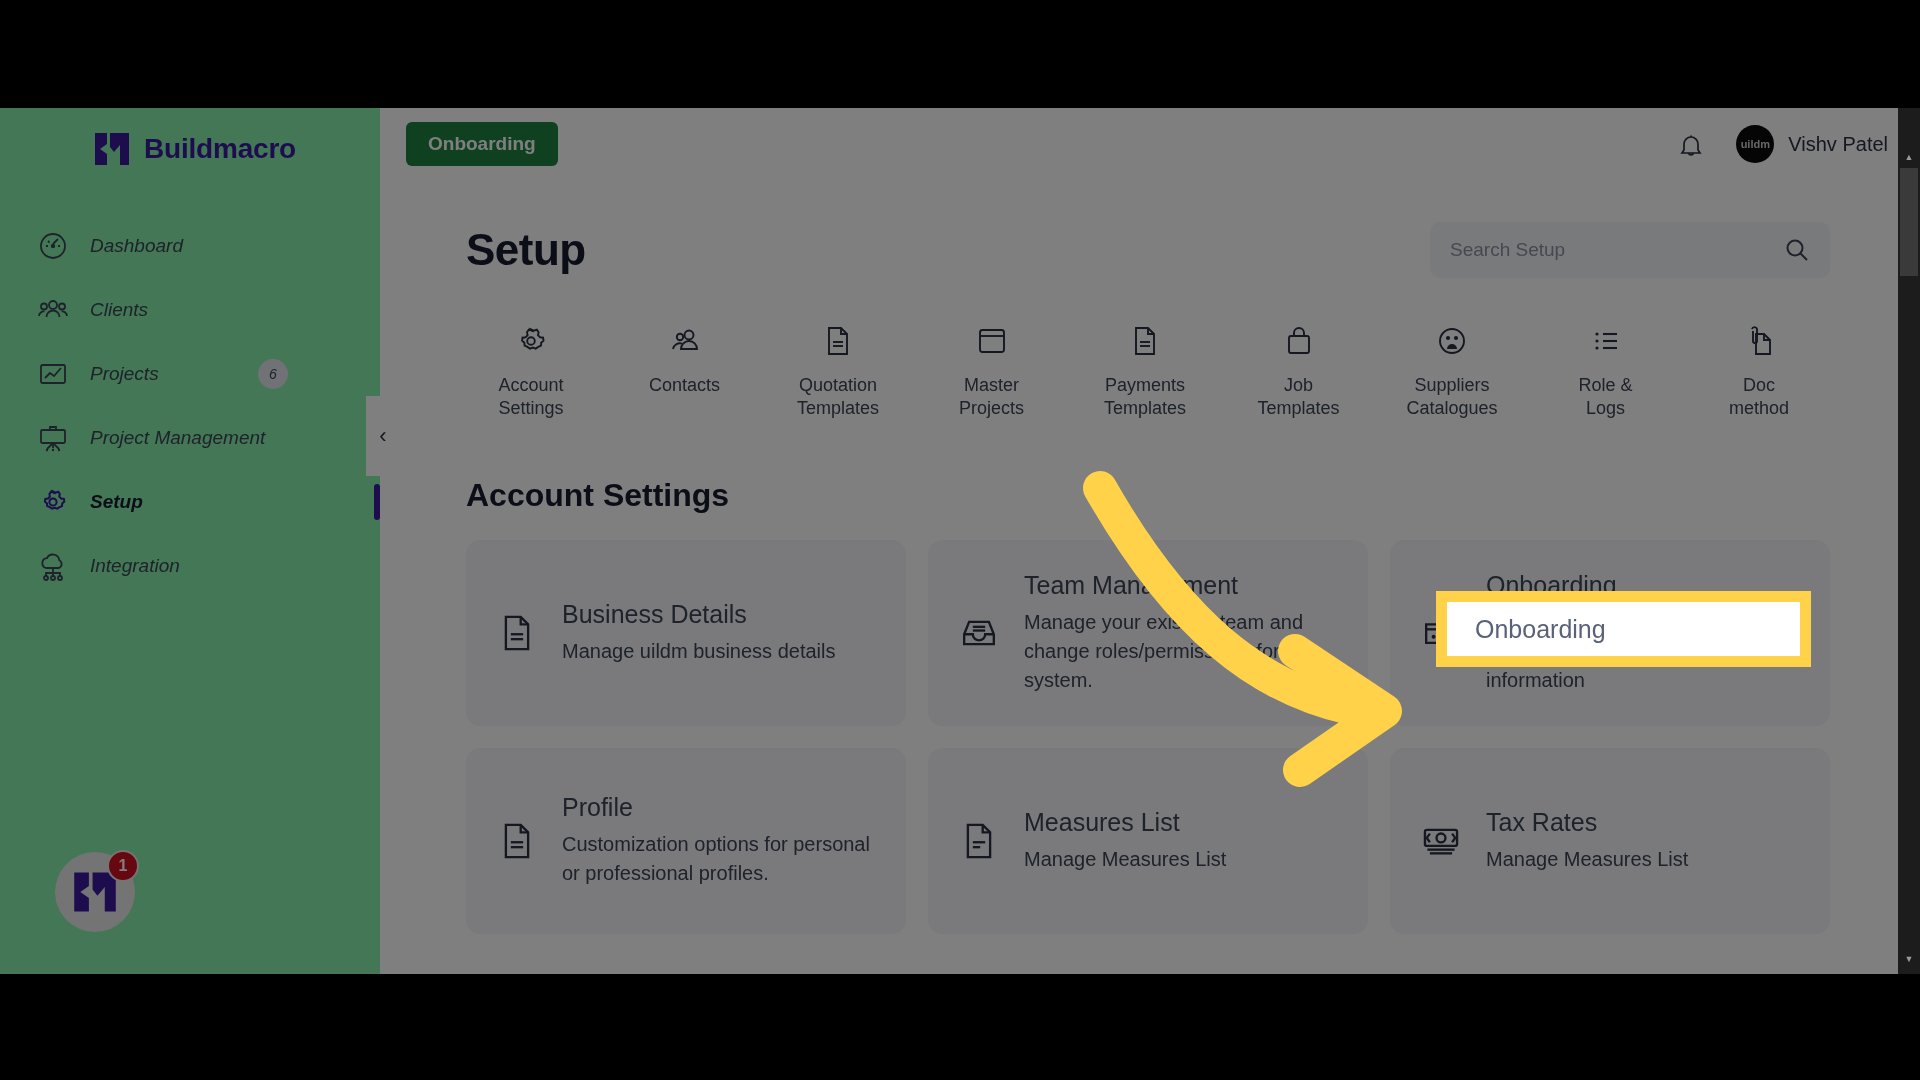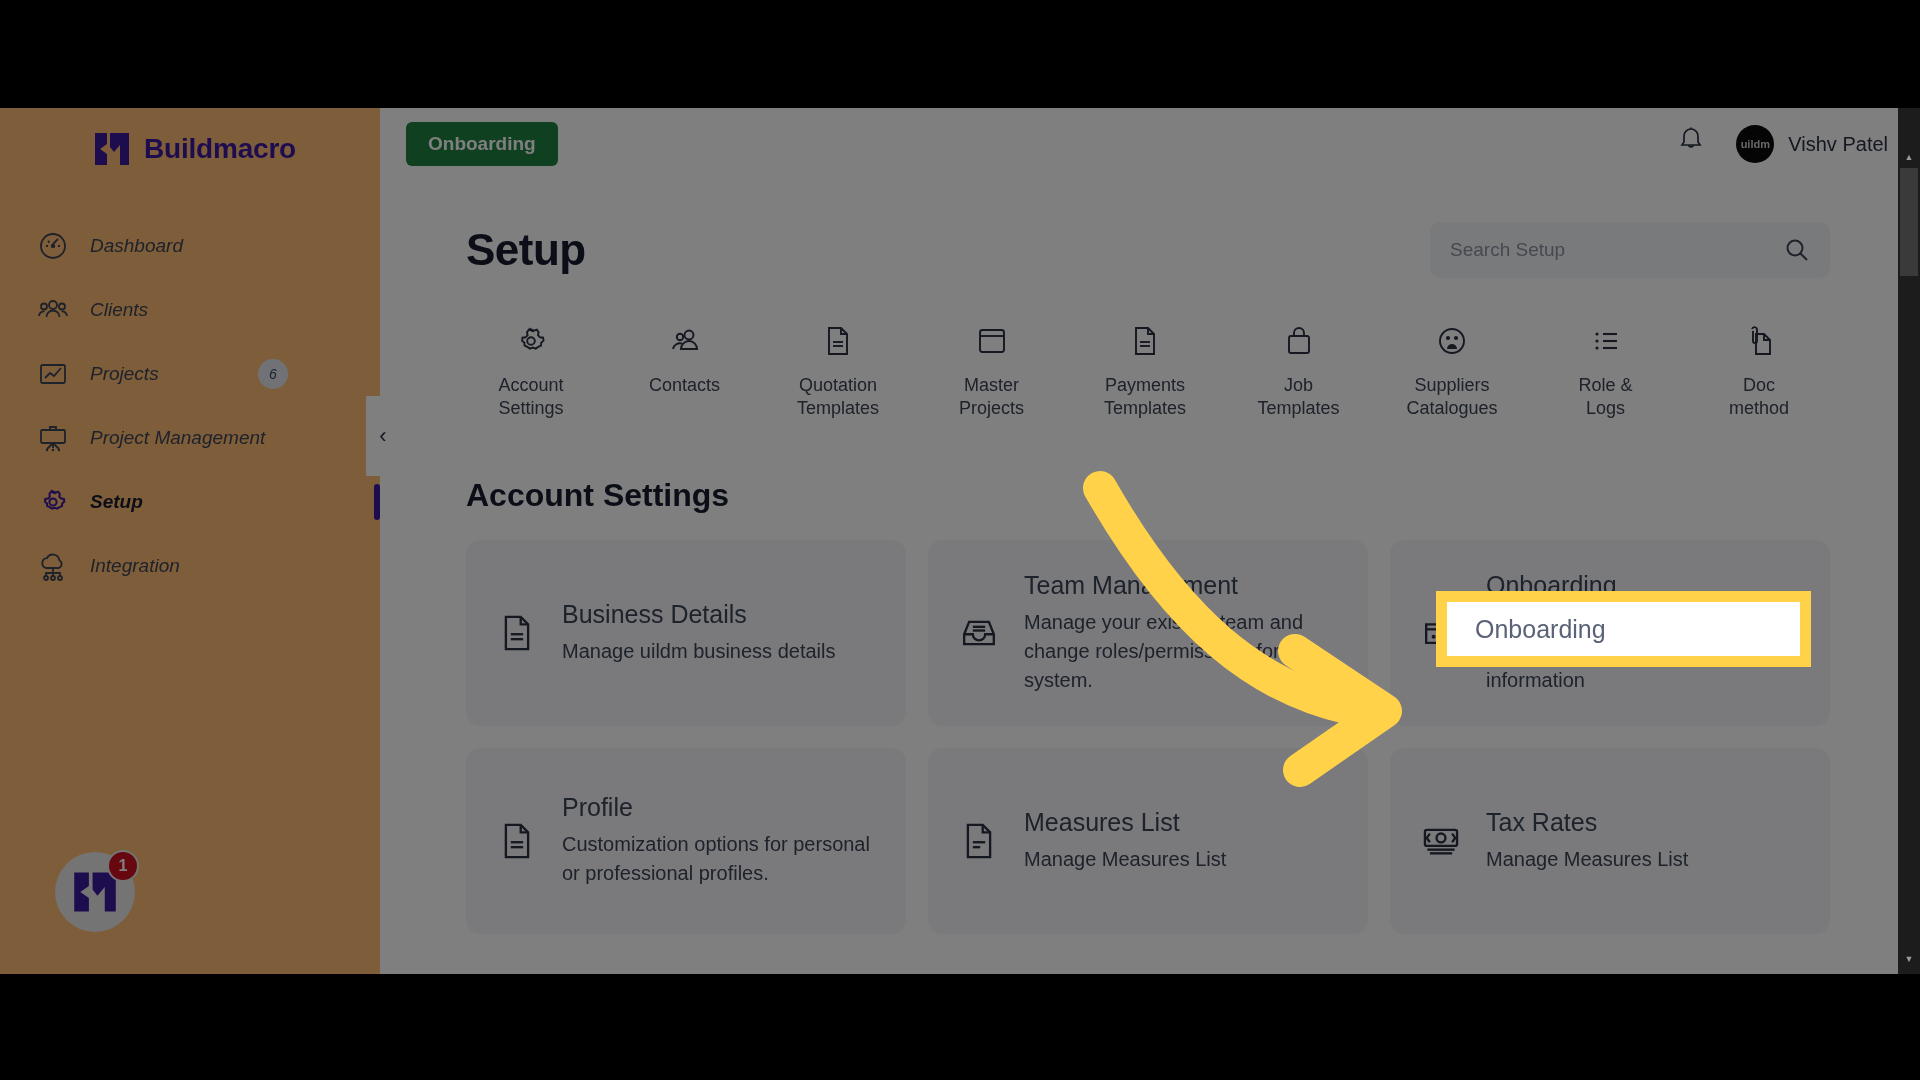--- a/index.html
+++ b/index.html
@@ -30,21 +30,21 @@
     width: 1920px; height: 866px;
     background: rgba(0,0,0,0.50);
     pointer-events: none;
     z-index: 50;
   }
 
   
   #sidebar {
     position: absolute; left: 0; top: 0;
     width: 380px; height: 866px;
-    background: #fdba74;
+    background: #86efac;
     z-index: 5;
   }
   .brand {
     display: flex; align-items: center; gap: 14px;
     padding: 24px 0 0 94px;
   }
   .brand-mark { width: 36px; height: 34px; flex: none; }
   .brand-text {
     font-size: 28px; font-weight: 700; color: #3a1a9e;
     letter-spacing: -0.2px;
@@ -111,21 +111,21 @@
   }
   #onboarding-pill {
     margin-left: 26px;
     background: #1e8040; color: #ffffff;
     font-size: 19px; font-weight: 600;
     padding: 11px 22px; border-radius: 6px;
     cursor: pointer; border: none;
   }
   #topbar-right {
     margin-left: auto; margin-right: 32px;
-    display: flex; align-items: flex-start; gap: 32px;
+    display: flex; align-items: flex-end; gap: 32px;
   }
   .bell { width: 26px; height: 30px; cursor: pointer; }
   .user {
     display: flex; align-items: center; gap: 14px; cursor: pointer;
   }
   .avatar {
     width: 38px; height: 38px; border-radius: 50%;
     background: #0a0a0a; color: #cfcfcf;
     font-size: 11px; font-weight: 700;
     display: flex; align-items: center; justify-content: center;

